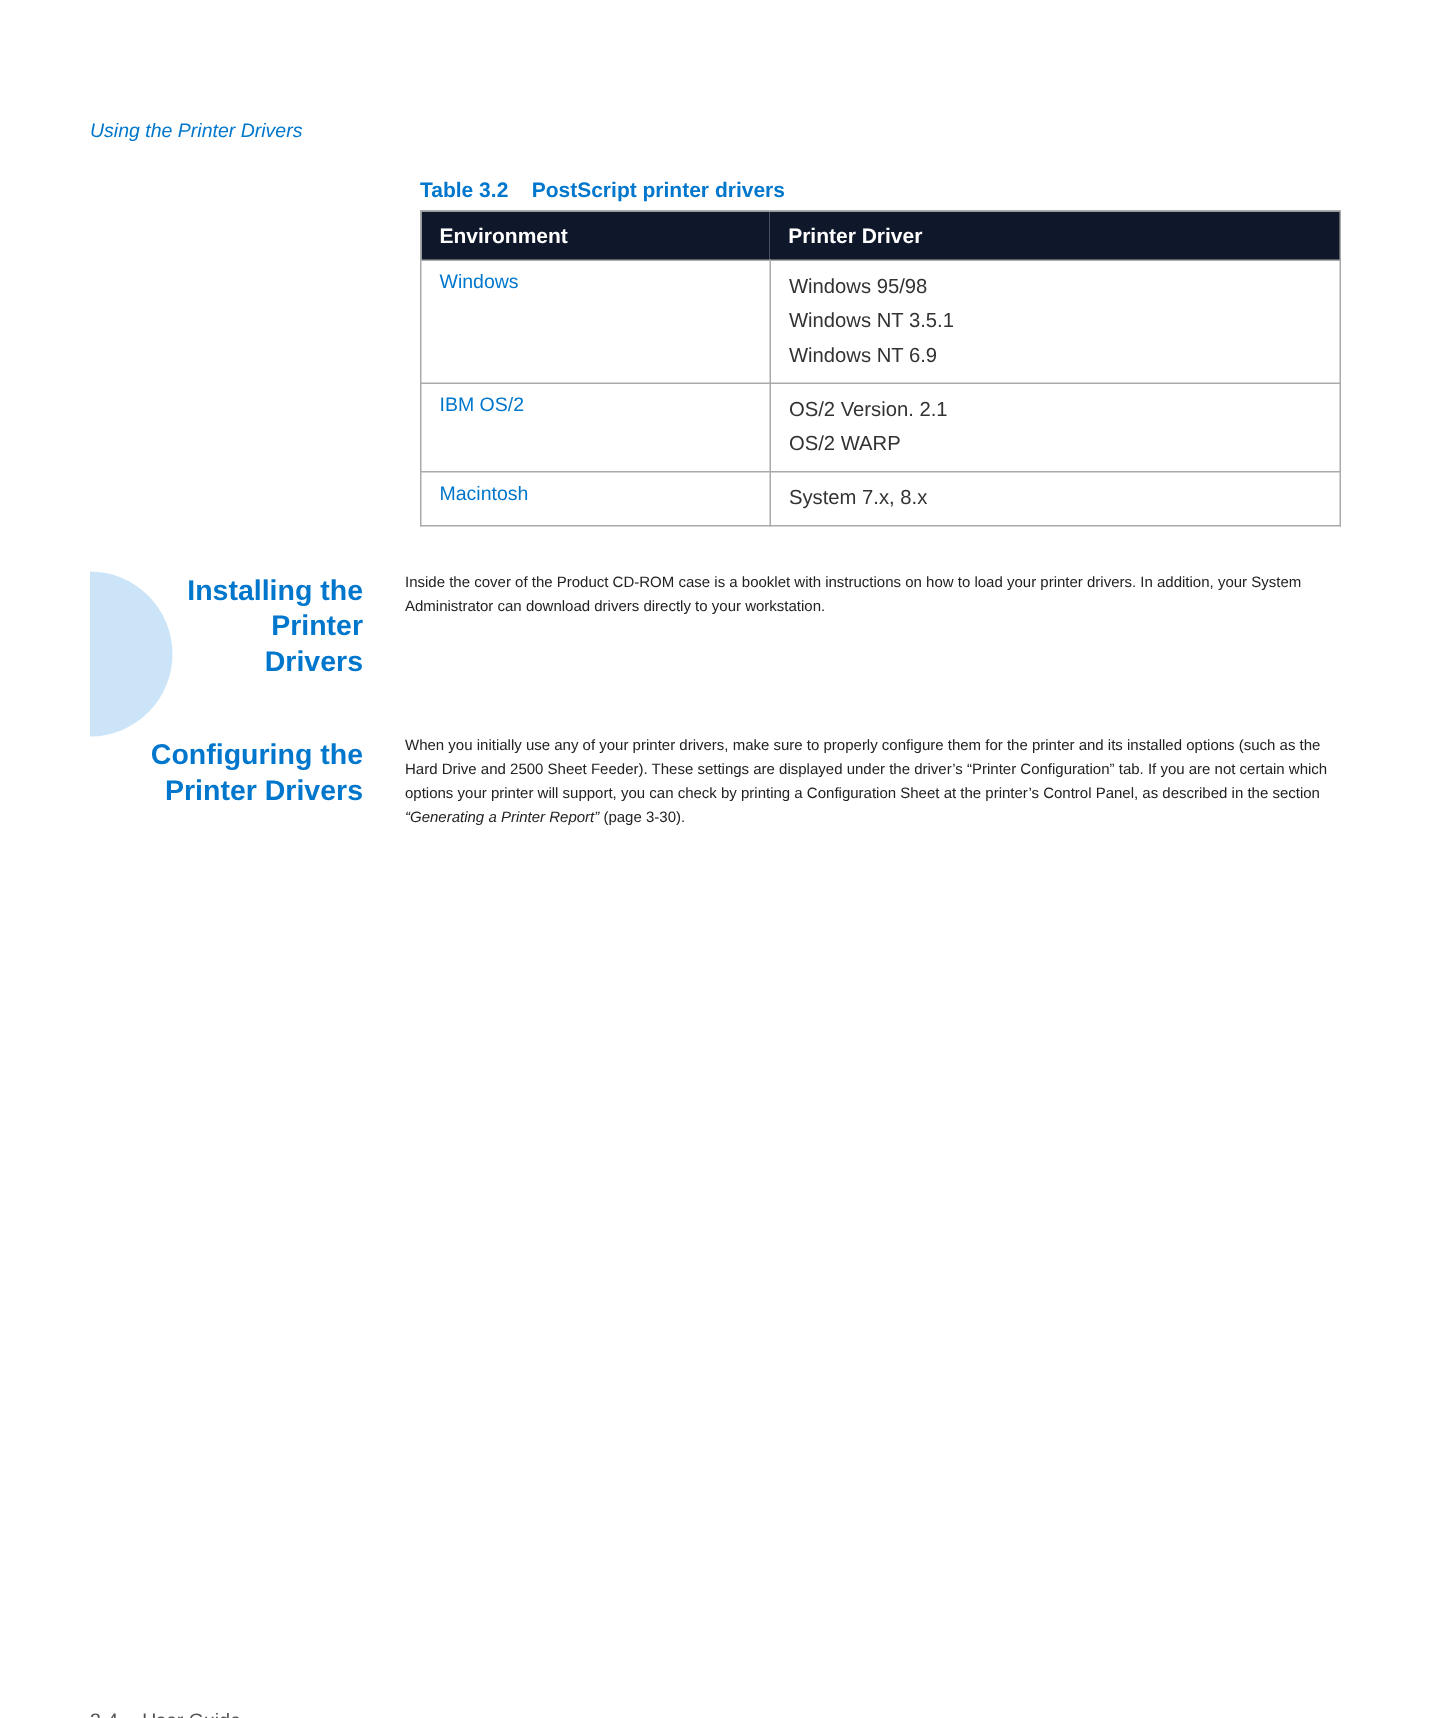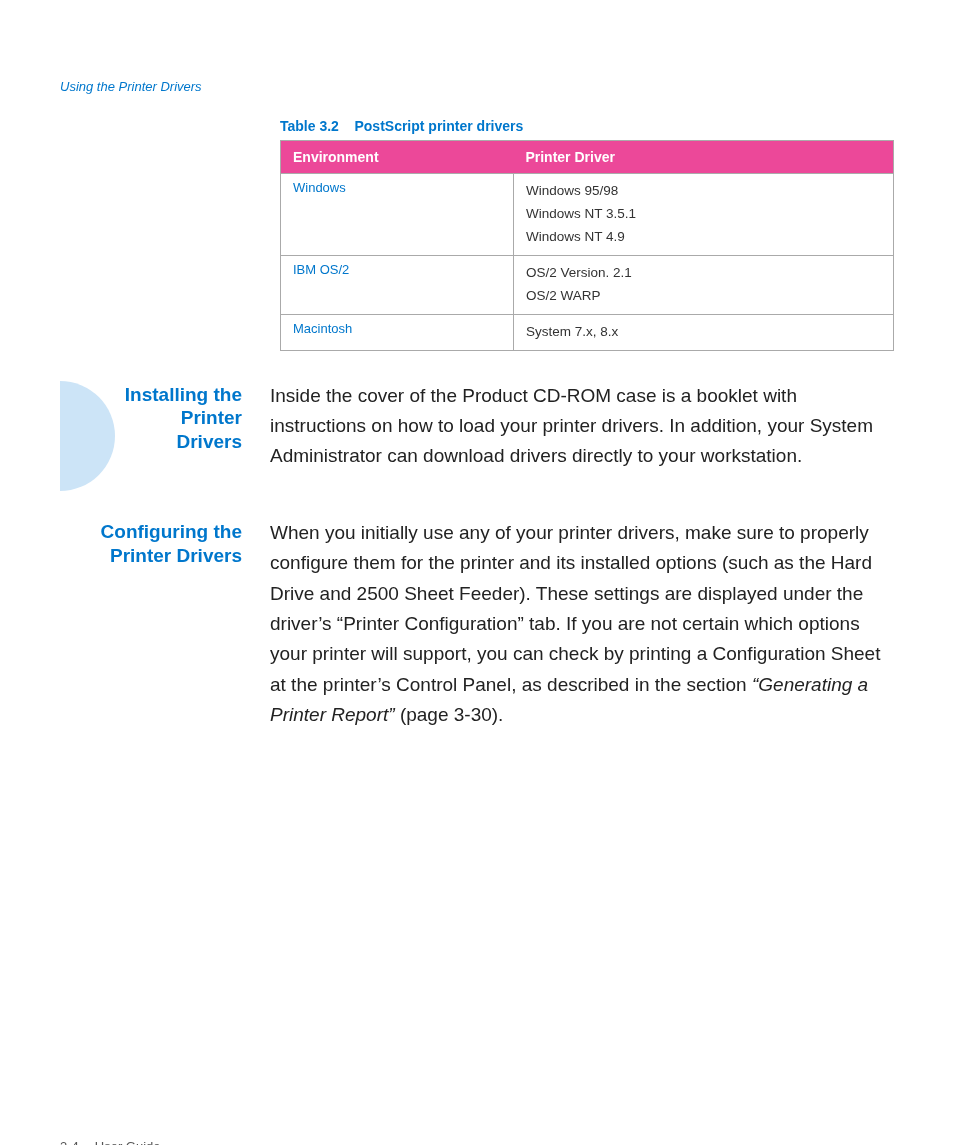--- a/index.html
+++ b/index.html
@@ -42,21 +42,21 @@
       margin-bottom: 6px;
     }
 
     .printer-table {
       width: 100%;
       border-collapse: collapse;
       border: 1px solid #aaa;
     }
 
     .printer-table th {
-      background-color: #ec4899;
+      background-color: #0f172a;
       color: #ffffff;
       font-weight: bold;
       padding: 8px 12px;
       text-align: left;
       font-size: 14px;
     }
 
     .printer-table td {
       padding: 6px 12px;
       vertical-align: top;
@@ -110,21 +110,21 @@
       font-weight: bold;
       font-size: 19px;
       line-height: 1.25;
       text-align: right;
       padding-right: 28px;
       padding-top: 2px;
     }
 
     .section-body {
       flex: 1;
-      font-size: 19px;
+      font-size: 10px;
       line-height: 1.6;
       color: #222;
     }
 
     .section-body p {
       margin-bottom: 10px;
     }
 
     em {
       font-style: italic;
@@ -163,21 +163,21 @@
           <th>Environment</th>
           <th>Printer Driver</th>
         </tr>
       </thead>
       <tbody id="table-body">
       <tr>
             <td class="env-cell">Windows</td>
             <td class="driver-cell">
               <span class="driver-line">Windows 95/98</span>
               <span class="driver-line">Windows NT 3.5.1</span>
-              <span class="driver-line">Windows NT 4.9</span>
+              <span class="driver-line">Windows NT 6.9</span>
             </td>
           </tr>
           <tr>
             <td class="env-cell">IBM OS/2</td>
             <td class="driver-cell">
               <span class="driver-line">OS/2 Version. 2.1</span>
               <span class="driver-line">OS/2 WARP</span>
             </td>
           </tr>
           <tr>

